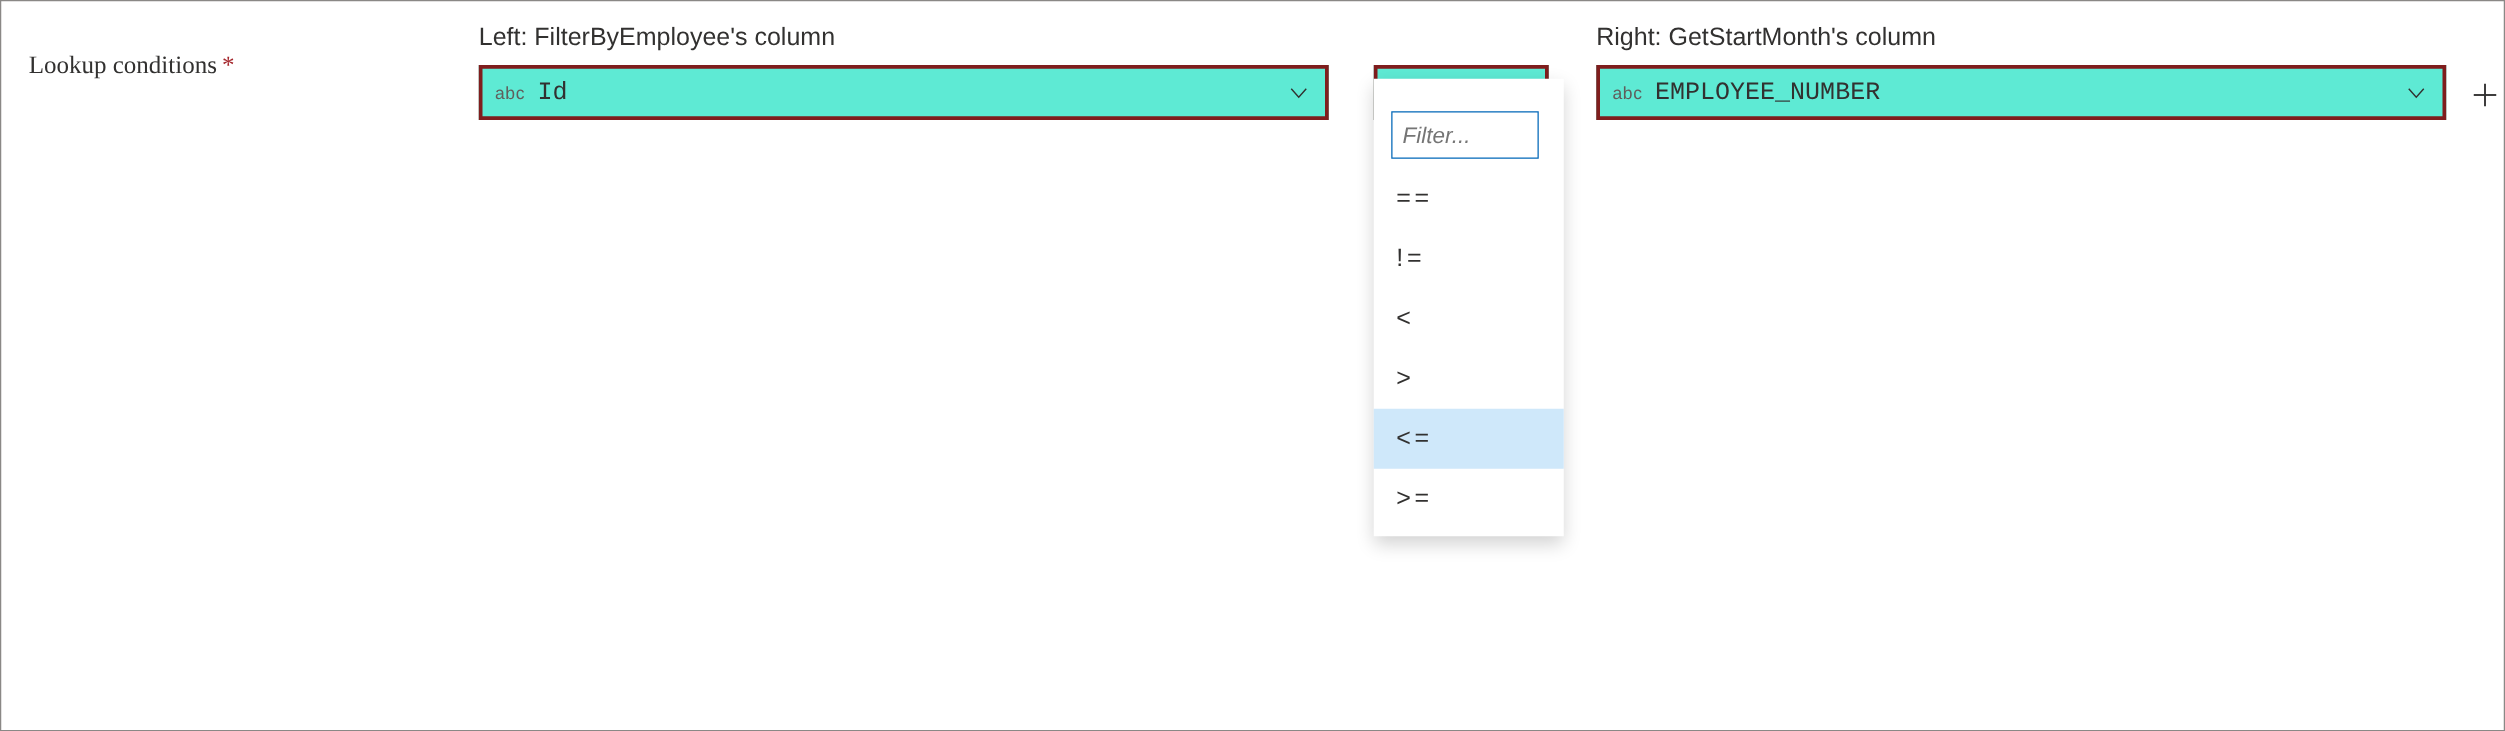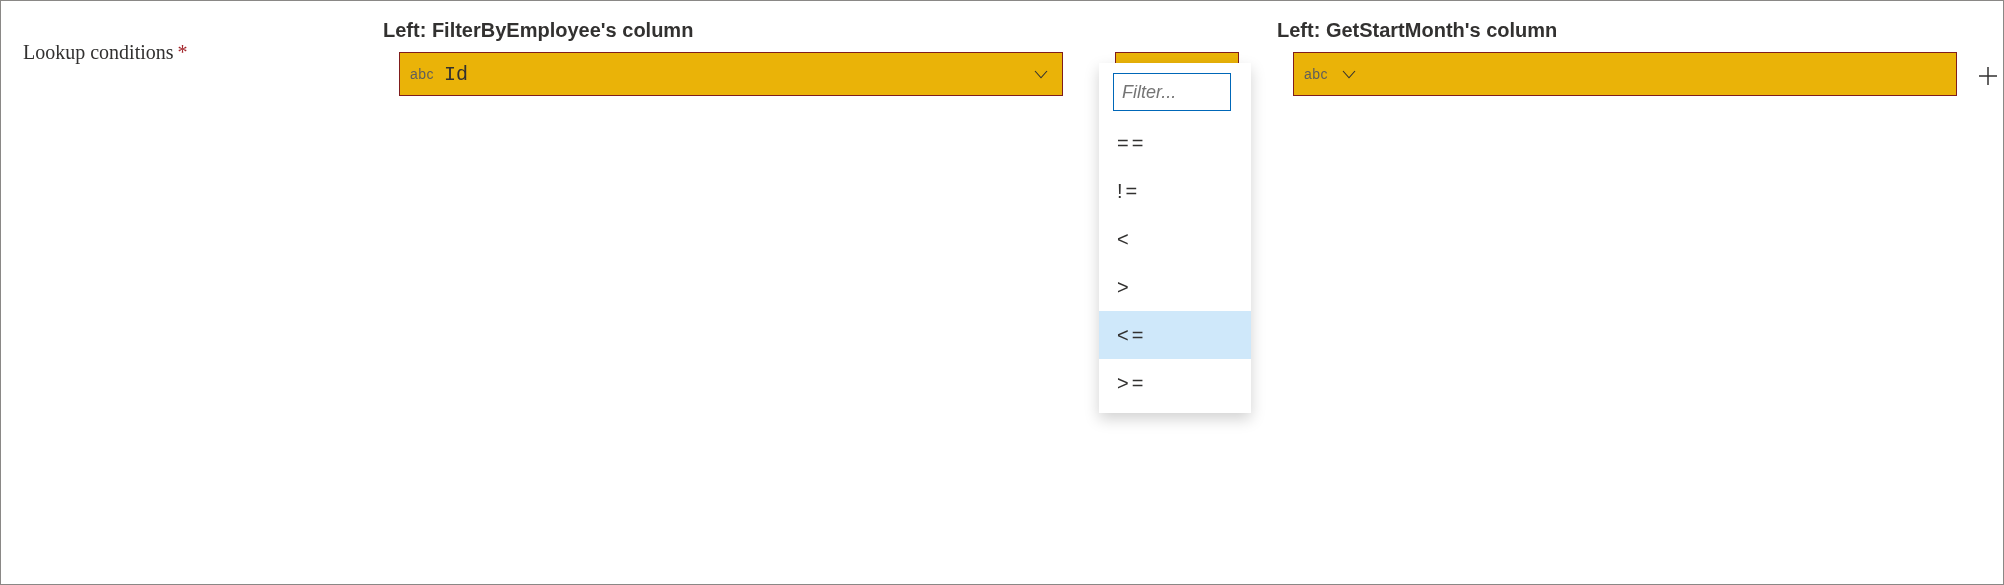--- a/index.html
+++ b/index.html
@@ -50,33 +50,32 @@
     flex-shrink: 0;
   }
   .actions-col {
     display: flex;
     align-items: center;
     gap: 14px;
     padding-top: 44px;
     margin-left: 18px;
   }
   .col-title {
-    font-weight: 700;
+    font-weight: 400;
     font-size: 20px;
     margin-bottom: 10px;
   }
   .combo {
     height: 44px;
-    border: 1px solid #7f1d1d;
+    border: 3px solid #7f1d1d;
     display: flex;
     align-items: center;
     padding: 0 10px;
-    background: #eab308;
+    background: #5eead4;
     position: relative;
-    margin-left: 16px;
   }
   .type-tag {
     font-size: 14px;
     color: #605e5c;
     margin-right: 10px;
     letter-spacing: 0.5px;
   }
   .combo-value {
     flex: 1;
     font-size: 20px;
@@ -119,21 +118,21 @@
     z-index: 10;
   }
   .filter-input {
     width: 118px;
     height: 38px;
     border: 1.5px solid #0067b8;
     padding: 0 8px;
     font-size: 18px;
     font-style: italic;
     color: #7f1d1d;
-    margin: 0 0 8px 4px;
+    margin: 16px 0 8px 4px;
     outline: none;
   }
   .dropdown-list {
     display: flex;
     flex-direction: column;
   }
   .dd-item {
     height: 48px;
     display: flex;
     align-items: center;
@@ -190,23 +189,24 @@
             <div class="dd-item">!=</div>
             <div class="dd-item">&lt;</div>
             <div class="dd-item">&gt;</div>
             <div class="dd-item sel">&lt;=</div>
             <div class="dd-item">&gt;=</div>
           </div>
       </div>
     </div>
 
     <div class="right-col">
-      <div class="col-title">Left: GetStartMonth's column</div>
+      <div class="col-title">Right: GetStartMonth's column</div>
       <div class="combo">
         <span class="type-tag">abc</span>
+        <span class="combo-value">EMPLOYEE_NUMBER</span>
         <span class="chevron">
           <svg viewBox="0 0 24 24" fill="none" stroke="currentColor" stroke-width="1.5">
               <polyline points="4 8 12 17 20 8"></polyline>
             </svg>
         </span>
       </div>
     </div>
 
     <div class="actions-col">
       <span class="icon-btn" title="Add">

